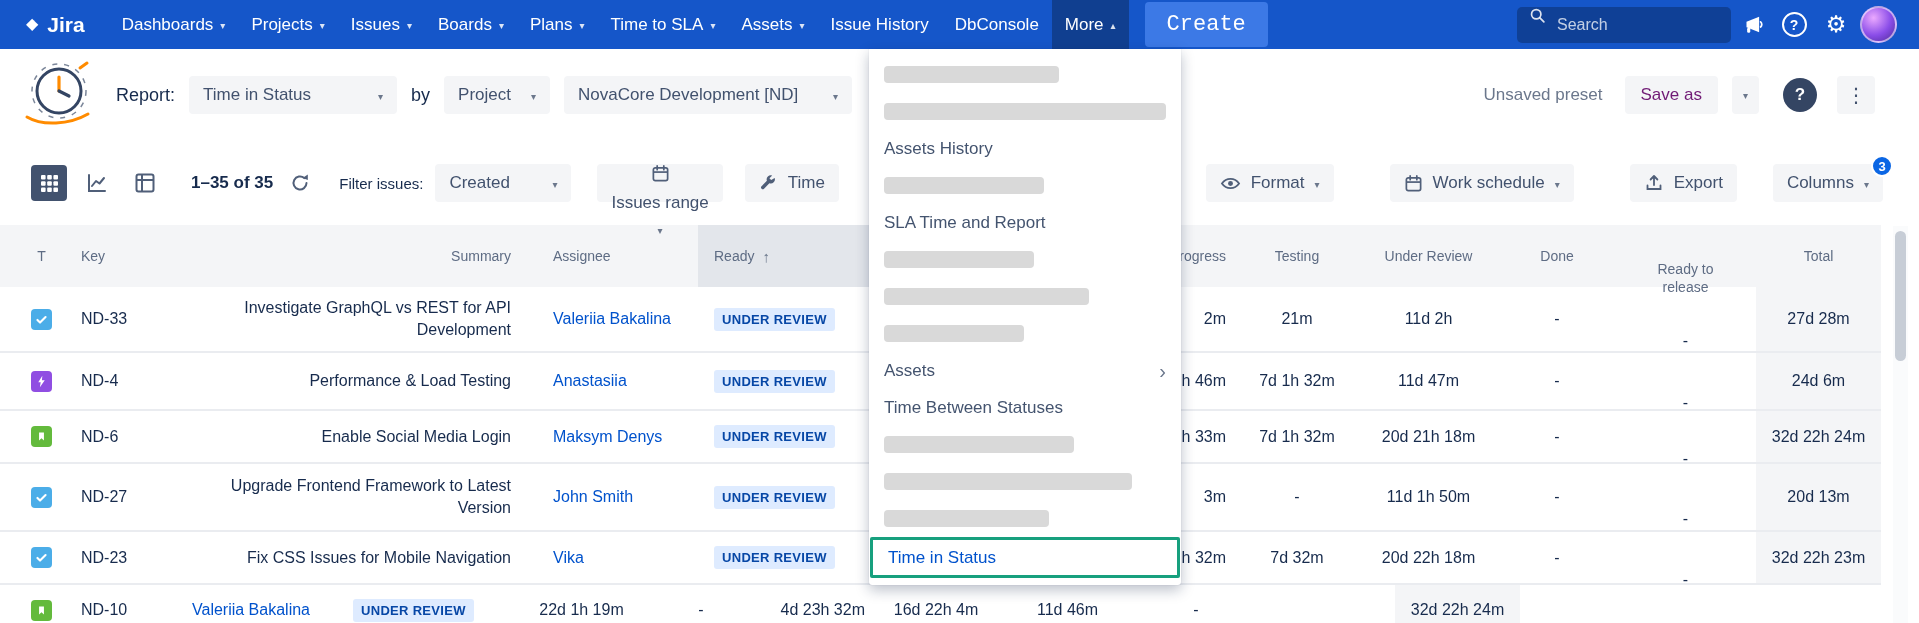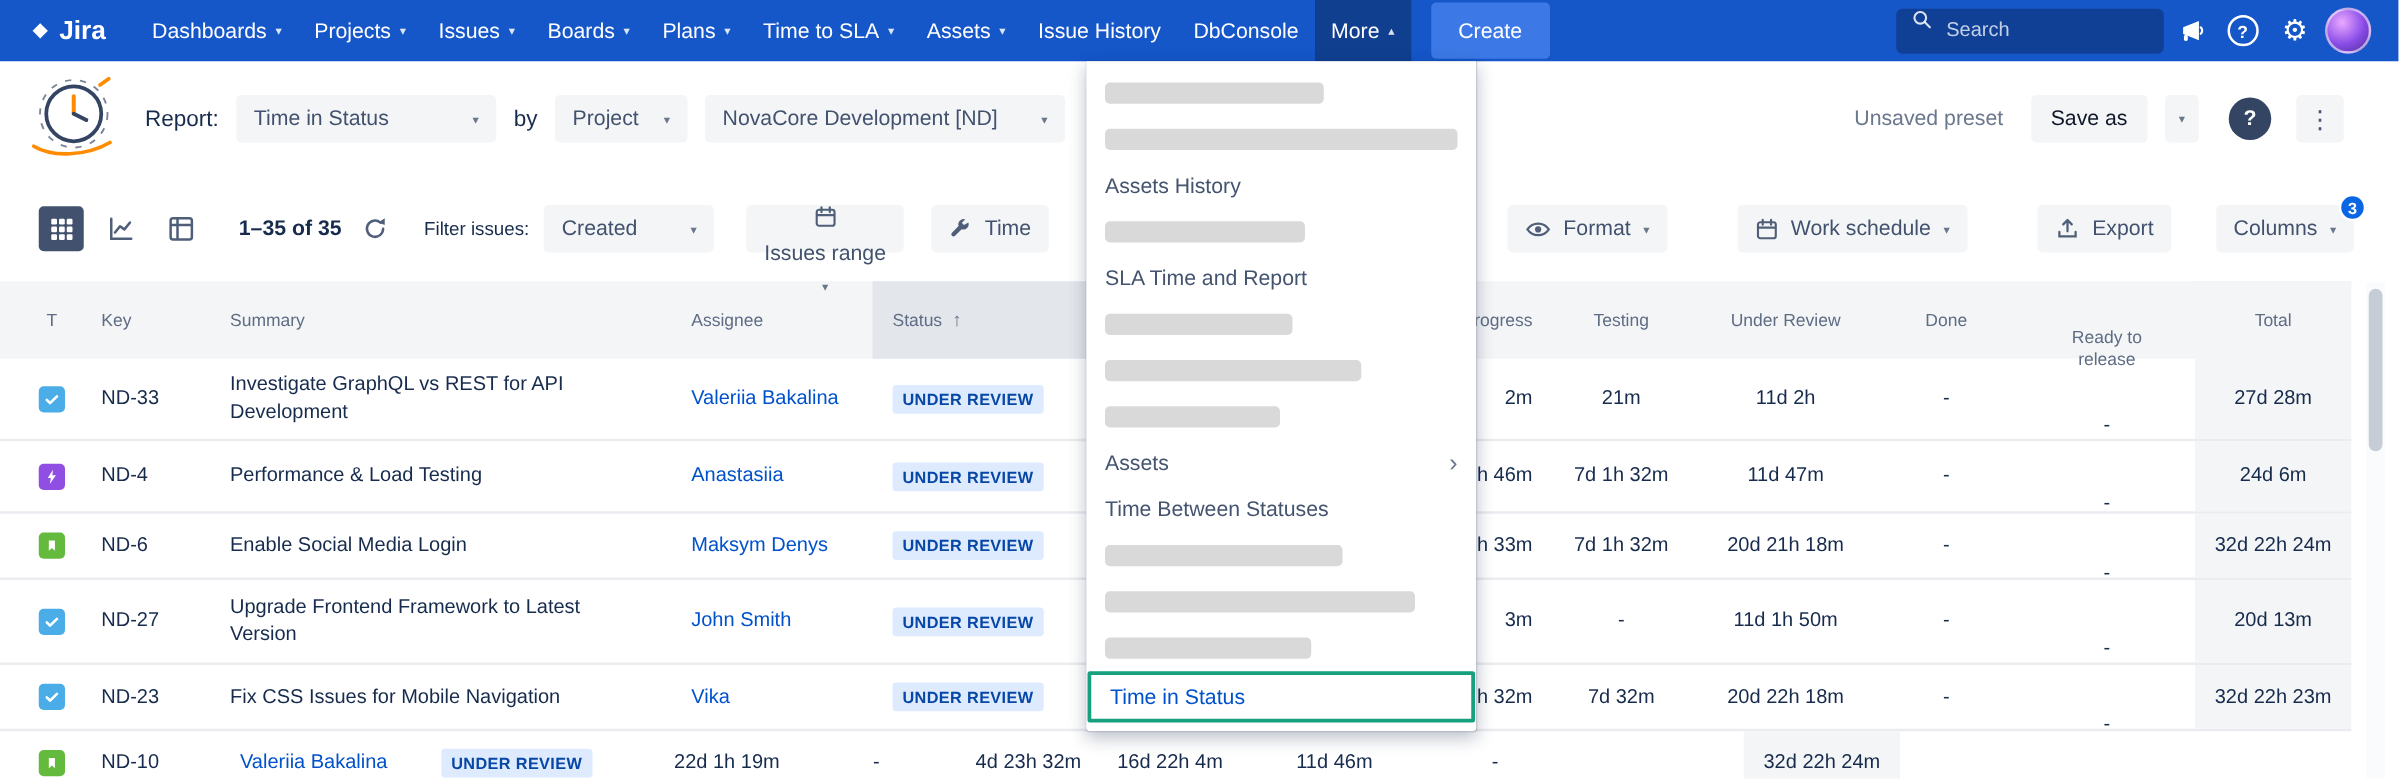--- a/index.html
+++ b/index.html
@@ -8,21 +8,21 @@
 
   
   .topnav{height:49px;background:#1556C9;display:flex;align-items:center;padding:0 20px 0 26px;}
   .brand{display:flex;align-items:center;gap:9px;color:#fff;font-size:21px;font-weight:700;margin-right:24px;}
   .brand .mark{font-size:16px;transform:translateY(-1px);}
   .nitem{display:flex;align-items:center;gap:7px;color:#fff;font-size:17px;padding:0 13px;height:49px;
          text-decoration:none;cursor:pointer;white-space:nowrap;}
   .nitem.active{background:rgba(9,30,66,.42);}
   .nchev{font-size:10px;opacity:.85;padding-top:2px;}
   .create-btn{background:#3C79E6;color:#fff;border:none;border-radius:4px;height:45px;padding:0 22px;
-              font-size:17px;margin-left:16px;font-family:Liberation Sans, sans-serif;cursor:pointer;}
+              font-size:22px;margin-left:16px;font-family:Liberation Mono, monospace;cursor:pointer;}
   .nav-search{margin-left:auto;display:flex;gap:9px;background:rgba(0,0,0,.25);
               border-radius:5px;height:36px;width:214px;padding:0 12px;box-sizing:border-box;}
   .nav-search input{flex:1;background:transparent;border:none;outline:none;color:#fff;font-size:16px;
                     font-family:inherit;min-width:0;}
   .nav-search input::placeholder{color:rgba(255,255,255,.75);}
   .nav-ic{width:42px;height:42px;display:flex;align-items:center;justify-content:center;color:#fff;cursor:pointer;}
   .helpring{width:25px;height:25px;border:2px solid #fff;border-radius:50%;display:flex;align-items:center;
             justify-content:center;font-size:14px;font-weight:700;color:#fff;box-sizing:border-box;}
   .gearglyph{font-size:23px;line-height:1;color:#fff;}
   .avatar{width:33px;height:33px;border-radius:50%;
@@ -33,21 +33,21 @@
   .reportbar{height:92px;display:flex;align-items:center;padding:0 44px 0 18px;gap:14px;}
   .applogo{width:78px;height:72px;flex:0 0 auto;margin-right:6px;}
   .lbl{font-size:18px;color:#172B4D;white-space:nowrap;}
   .drop{display:flex;align-items:center;gap:12px;background:#F4F5F7;border:none;border-radius:4px;height:38px;
         padding:0 14px;font-size:17px;color:#42526E;font-family:inherit;cursor:pointer;white-space:nowrap;box-sizing:border-box;}
   .dchev{font-size:10px;color:#6B778C;padding-top:2px;}
   .drop.report-type{width:208px;justify-content:space-between;}
   .drop.group-by{width:106px;justify-content:space-between;}
   .drop.project{width:288px;justify-content:space-between;}
   .muted{color:#6B778C;font-size:17px;white-space:nowrap;}
-  .btn{background:#F4F5F7;border:none;border-radius:4px;height:38px;padding:0 16px;font-size:17px;color:#0f172a;
+  .btn{background:#F4F5F7;border:none;border-radius:4px;height:38px;padding:0 16px;font-size:17px;color:#701a75;
        font-family:inherit;cursor:pointer;white-space:nowrap;}
   .btn.sq{padding:0 11px;color:#6B778C;font-size:10px;}
   .helpcircle{width:34px;height:34px;border-radius:50%;background:#344563;color:#fff;display:flex;
               align-items:center;justify-content:center;font-size:17px;font-weight:700;cursor:pointer;}
   .dotsbtn{background:#F4F5F7;border:none;border-radius:4px;width:38px;height:38px;font-size:20px;color:#42526E;
            cursor:pointer;font-family:inherit;}
   .spacer{flex:1;}
 
   
   .toolbar{height:84px;display:flex;align-items:center;padding:0 28px 0 31px;gap:12px;}
@@ -72,21 +72,21 @@
 
   
   .tbl{width:1881px;}
   .cell{box-sizing:border-box;flex:0 0 auto;}
   .thead{display:flex;align-items:center;height:62px;background:#F4F5F7;}
   .thead .cell{color:#5E6C84;font-size:14px;font-weight:500;}
   .row{display:flex;align-items:center;border-bottom:2px solid #EAECF0;}
   .r0{height:64px;} .r1{height:56px;} .r2{height:51px;} .r3{height:66px;} .r4{height:51px;} .r5{height:50px;}
   .c-t{width:73px;display:flex;justify-content:center;padding-left:10px;}
   .c-key{width:111px;padding-left:8px;font-size:16px;}
-  .c-sum{width:361px;padding-right:34px;font-size:16px;line-height:1.35;}
+  .c-sum{width:361px;padding-right:34px;font-size:16px;line-height:1.35;text-align:right;}
   .c-asg{width:153px;padding-left:8px;font-size:16px;color:#0052CC;cursor:pointer;}
   .c-st{width:171px;padding-left:16px;}
   .c-a{width:147px;} .c-b{width:92px;}
   .c-prog{width:128px;text-align:right;padding-right:10px;}
   .c-test{width:122px;} .c-ur{width:141px;} .c-done{width:116px;}
   .c-ready{width:141px;padding:0 25px;margin-top:44px;}
   .c-total{width:125px;align-self:stretch;display:flex;align-items:center;justify-content:center;background:#F4F5F7;}
   .dur{font-size:16px;color:#172B4D;text-align:center;}
   .c-prog.dur{text-align:right;}
   .h-st{align-self:stretch;display:flex;align-items:center;background:#E3E6EB;gap:8px;}
@@ -337,21 +337,21 @@
     </span>
   </section>
 
   <section class="tbl">
     <div class="thead">
       <div class="cell c-t h-t">T</div>
       <div class="cell c-key">Key</div>
       <div class="cell c-sum">Summary</div>
       <div class="cell c-asg">Assignee</div>
       <div class="cell c-st h-st">
-        <span>Status</span>
+        <span>Ready</span>
         <span class="sort">↑</span>
       </div>
       <div class="cell c-a"></div>
       <div class="cell c-b"></div>
       <div class="cell c-prog">In Progress</div>
       <div class="cell c-test h-center">Testing</div>
       <div class="cell c-ur h-center">Under Review</div>
       <div class="cell c-done h-center">Done</div>
       <div class="cell c-ready h-ready">Ready to release</div>
       <div class="cell c-total">Total</div>

